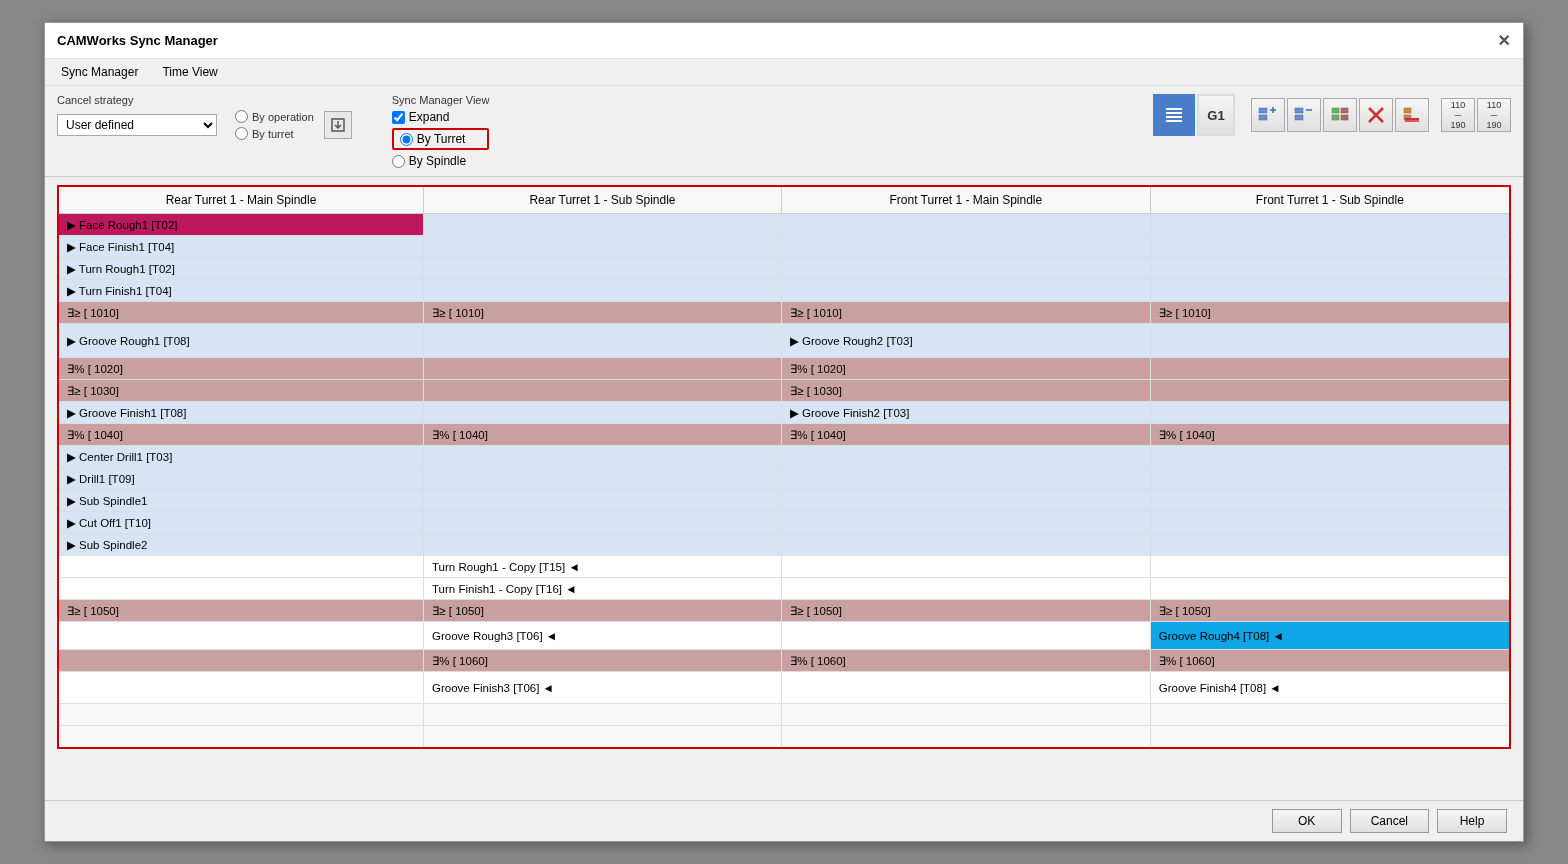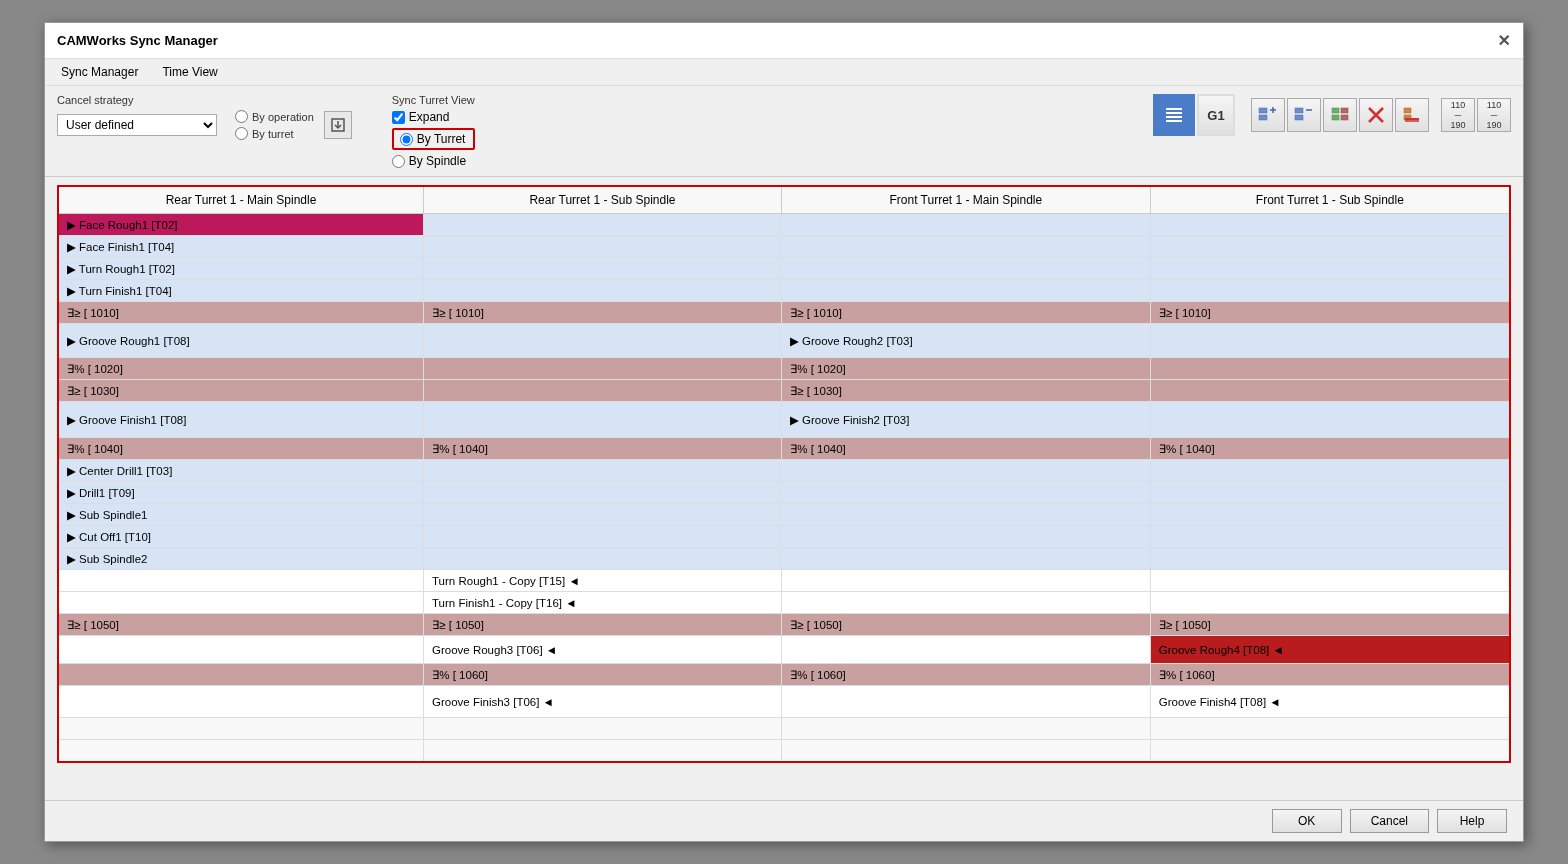--- a/index.html
+++ b/index.html
@@ -250,21 +250,21 @@
           <svg width="16" height="16" viewBox="0 0 16 16">
             <rect x="2" y="2" width="12" height="12" fill="none" stroke="#555" stroke-width="1.5"></rect>
             <line x1="8" y1="4" x2="8" y2="10" stroke="#555" stroke-width="1.5"></line>
             <polyline points="5,8 8,11 11,8" fill="none" stroke="#555" stroke-width="1.5"></polyline>
           </svg>
         </div>
       </div>
     </div>
 
     <div class="sync-manager-view">
-      <label>Sync Turret View</label>
+      <label>Sync Manager View</label>
       <div class="view-checkbox-row">
         <input type="checkbox" checked="" style="">
         <span>Expand</span>
       </div>
       <div class="view-checkbox-row view-radio-box">
         <input type="radio" name="view" checked="" style="">
         <span>By Turret</span>
       </div>
       <div class="view-checkbox-row">
         <input type="radio" name="view" style="">
@@ -401,21 +401,21 @@
           </tr>
           <tr>
             <td style="background: rgb(201, 160, 160); font-size: 11.5px; padding: 2px 8px; height: 22px;">∃≥ [ 1030]</td>
             <td style="background: rgb(201, 160, 160); font-size: 11.5px; padding: 2px 8px; height: 22px;"></td>
             <td style="background: rgb(201, 160, 160); font-size: 11.5px; padding: 2px 8px; height: 22px;">∃≥ [ 1030]</td>
             <td style="background: rgb(201, 160, 160); font-size: 11.5px; padding: 2px 8px; height: 22px;"></td>
           </tr>
           <tr>
             <td style="background: rgb(214, 228, 245); font-size: 11.5px; padding: 2px 8px; height: 22px;">▶  Groove Finish1 [T08]</td>
             <td style="background: rgb(214, 228, 245); font-size: 11.5px; padding: 2px 8px; height: 22px;"></td>
-            <td style="background: rgb(214, 228, 245); font-size: 11.5px; padding: 2px 8px; height: 36px;">▶  Groove Finish2 [T03]</td>
+            <td style="background: rgb(214, 228, 245); font-size: 11.5px; padding: 2px 8px; height: 22px;">▶  Groove Finish2 [T03]</td>
             <td style="background: rgb(214, 228, 245); font-size: 11.5px; padding: 2px 8px; height: 22px;"></td>
           </tr>
           <tr>
             <td style="background: rgb(201, 160, 160); font-size: 11.5px; padding: 2px 8px; height: 22px;">∃% [ 1040]</td>
             <td style="background: rgb(201, 160, 160); font-size: 11.5px; padding: 2px 8px; height: 22px;">∃% [ 1040]</td>
             <td style="background: rgb(201, 160, 160); font-size: 11.5px; padding: 2px 8px; height: 22px;">∃% [ 1040]</td>
             <td style="background: rgb(201, 160, 160); font-size: 11.5px; padding: 2px 8px; height: 22px;">∃% [ 1040]</td>
           </tr>
           <tr>
             <td style="background: rgb(214, 228, 245); font-size: 11.5px; padding: 2px 8px; height: 22px;">▶  Center Drill1 [T03]</td>
@@ -462,21 +462,21 @@
           <tr>
             <td style="background: rgb(201, 160, 160); font-size: 11.5px; padding: 2px 8px; height: 22px;">∃≥ [ 1050]</td>
             <td style="background: rgb(201, 160, 160); font-size: 11.5px; padding: 2px 8px; height: 22px;">∃≥ [ 1050]</td>
             <td style="background: rgb(201, 160, 160); font-size: 11.5px; padding: 2px 8px; height: 22px;">∃≥ [ 1050]</td>
             <td style="background: rgb(201, 160, 160); font-size: 11.5px; padding: 2px 8px; height: 22px;">∃≥ [ 1050]</td>
           </tr>
           <tr>
             <td style="background: rgb(255, 255, 255); font-size: 11.5px; padding: 2px 8px; height: 22px;"></td>
             <td style="background: rgb(255, 255, 255); font-size: 11.5px; padding: 2px 8px; height: 22px;">Groove Rough3 [T06]  ◄</td>
             <td style="background: rgb(255, 255, 255); font-size: 11.5px; padding: 2px 8px; height: 22px;"></td>
-            <td style="background: #b91c1c; font-size: 11.5px; padding: 2px 8px; height: 28px;">Groove Rough4 [T08]  ◄</td>
+            <td style="background: #0ea5e9; font-size: 11.5px; padding: 2px 8px; height: 28px;">Groove Rough4 [T08]  ◄</td>
           </tr>
           <tr>
             <td style="background: rgb(201, 160, 160); font-size: 11.5px; padding: 2px 8px; height: 22px;"></td>
             <td style="background: rgb(201, 160, 160); font-size: 11.5px; padding: 2px 8px; height: 22px;">∃% [ 1060]</td>
             <td style="background: rgb(201, 160, 160); font-size: 11.5px; padding: 2px 8px; height: 22px;">∃% [ 1060]</td>
             <td style="background: rgb(201, 160, 160); font-size: 11.5px; padding: 2px 8px; height: 22px;">∃% [ 1060]</td>
           </tr>
           <tr>
             <td style="background: rgb(255, 255, 255); font-size: 11.5px; padding: 2px 8px; height: 22px;"></td>
             <td style="background: rgb(255, 255, 255); font-size: 11.5px; padding: 2px 8px; height: 22px;">Groove Finish3 [T06]  ◄</td>

